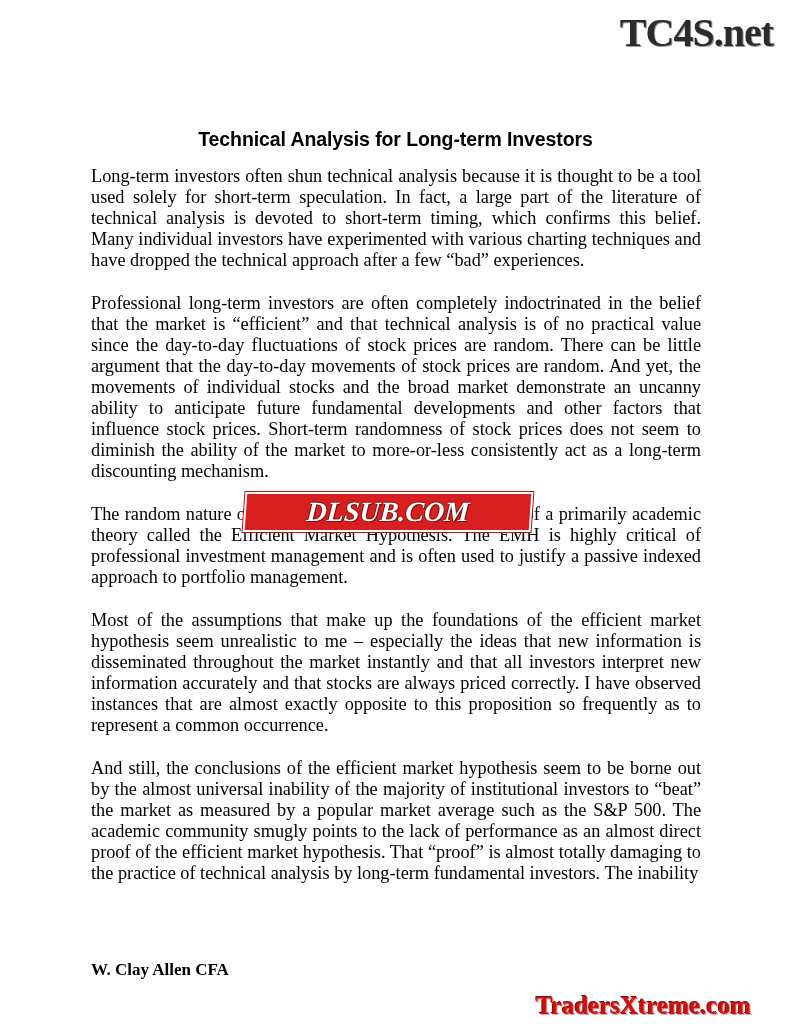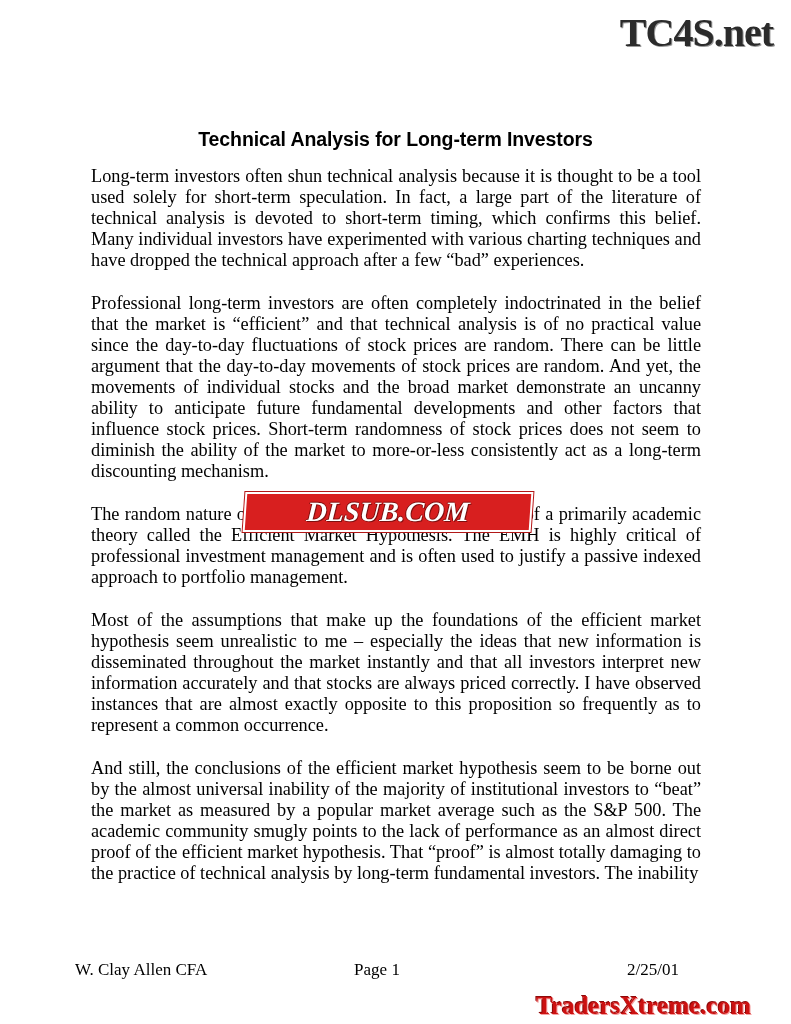--- a/index.html
+++ b/index.html
@@ -79,26 +79,27 @@
     font-size: 28px;
     letter-spacing: 0px;
     color: #ffffff;
     text-shadow: 1px 1px 0 #7e0f0f, -1px 0 0 #7e0f0f, 0 -1px 0 #7e0f0f;
     transform: skewX(-4deg);
   }
 
   .footer {
     position: absolute;
     bottom: 44px;
-    left: 75px;
+    left: 91px;
     width: 610px;
     font-size: 17px;
     display: flex;
     justify-content: space-between;
     align-items: baseline;
+    font-weight: bold;
   }
   .footer .f-left { width: 33%; text-align: left; }
   .footer .f-center { width: 34%; text-align: center; }
   .footer .f-right { width: 33%; text-align: right; padding-right: 6px;}
 
   .tx-watermark {
     position: absolute;
     bottom: 4px;
     right: 40px;
     font-family: "Liberation Serif", serif;
@@ -123,19 +124,17 @@
     <p class="para">Professional long-term investors are often completely indoctrinated in the belief that the market is “efficient” and that technical analysis is of no practical value since the day-to-day fluctuations of stock prices are random. There can be little argument that the day-to-day movements of stock prices are random. And yet, the movements of individual stocks and the broad market demonstrate an uncanny ability to anticipate future fundamental developments and other factors that influence stock prices. Short-term randomness of stock prices does not seem to diminish the ability of the market to more-or-less consistently act as a long-term discounting mechanism.</p>
     <p class="para">The random nature of stock prices led to the development of a primarily academic theory called the Efficient Market Hypothesis.  The EMH is highly critical of professional investment management and is often used to justify a passive indexed approach to portfolio management.</p>
     <p class="para">Most of the assumptions that make up the foundations of the efficient market hypothesis seem unrealistic to me – especially the ideas that new information is disseminated throughout the market instantly and that all investors interpret new information accurately and that stocks are always priced correctly. I have observed instances that are almost exactly opposite to this proposition so frequently as to represent a common occurrence.</p>
     <p class="para">And still, the conclusions of the efficient market hypothesis seem to be borne out by the almost universal inability of the majority of institutional investors to “beat” the market as measured by a popular market average such as the S&amp;P 500. The academic community smugly points to the lack of performance as an almost direct proof of the efficient market hypothesis. That “proof” is almost totally damaging to the practice of technical analysis by long-term fundamental investors. The inability</p>
   </div>
 
   <div class="dlsub-watermark">DLSUB.COM</div>
 
   <div class="footer">
     <span class="f-left">W. Clay Allen CFA</span>
-    <span class="f-center">Page 1</span>
-    <span class="f-right">2/25/01</span>
   </div>
 
   <div class="tx-watermark">TradersXtreme.com</div>
 
 </div>
 
 </body></html>

